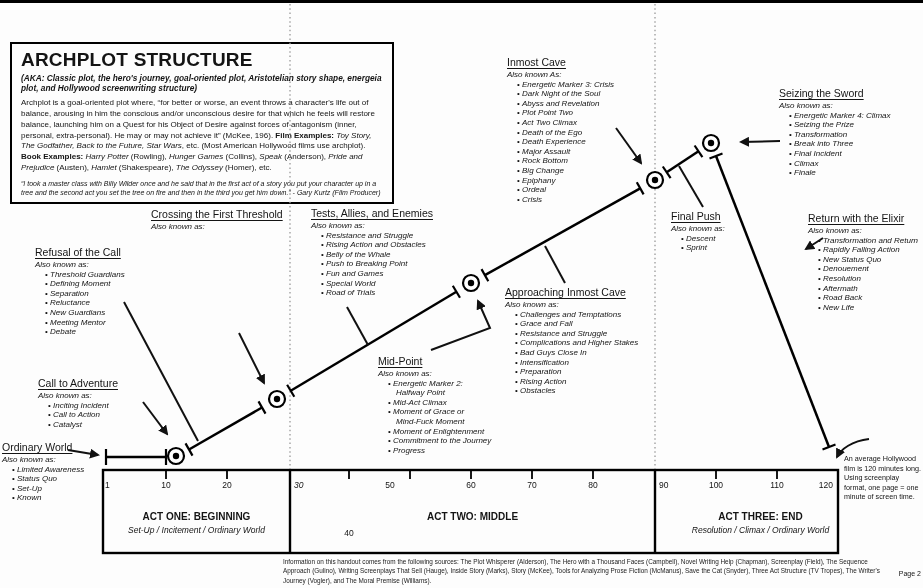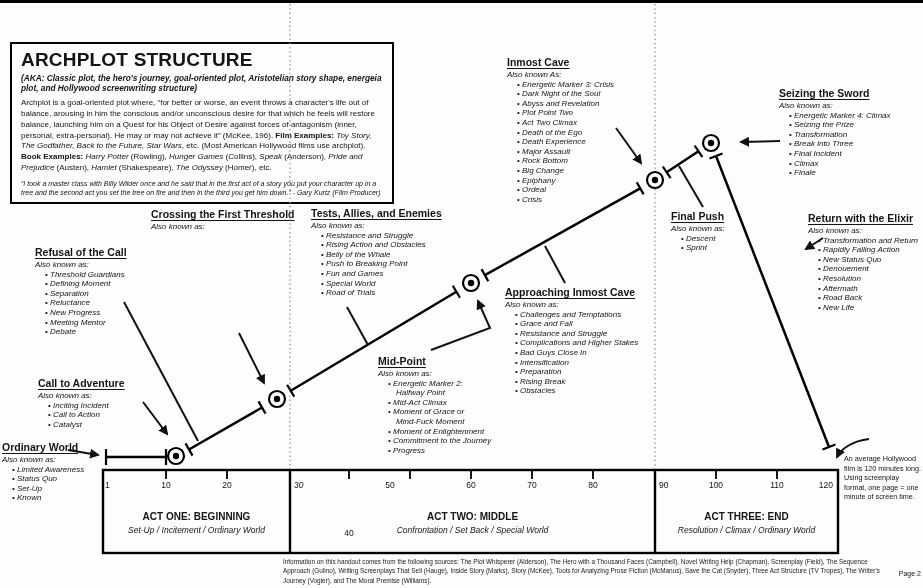--- a/index.html
+++ b/index.html
@@ -11,21 +11,21 @@
   .titlebox{position:absolute;left:10px;top:42px;width:362px;border:2.5px solid #000;
             padding:5px 9px 4px 9px;background:#fdfdfd;}
   .titlebox h1{margin:0 0 3px 0;font-size:19px;font-weight:bold;letter-spacing:.2px;}
   .titlebox .akaline{font-style:italic;font-weight:bold;font-size:8.3px;line-height:9.6px;margin-bottom:5px;}
   .titlebox .bodytext{font-size:8px;line-height:10.8px;margin-bottom:5px;}
   .titlebox .quote{font-style:italic;font-size:7px;line-height:9.4px;}
   .seg-n{font-style:normal}.seg-b{font-weight:bold}.seg-i{font-style:italic}
 
   
   .section{position:absolute;}
-  .section h2{margin:0 0 2px 0;font-size:10.5px;font-weight:bold;
+  .section h2{margin:0 0 2px 0;font-size:10.5px;font-weight:normal;
               text-decoration:underline;text-underline-offset:2px;}
   .section .aka-label{font-style:italic;font-size:8px;line-height:9.6px;}
   .section ul{margin:0;padding:0 0 0 10px;list-style:none;}
   .section li{font-style:italic;font-size:8px;line-height:9.6px;padding-left:8px;
               text-indent:-8px;white-space:pre-line;}
   .section li::before{content:"•  ";font-style:normal;}
 
   .sec-ow{left:2px;top:441px;width:108px;}
   .sec-call{left:38px;top:377px;width:115px;}
   .sec-refusal{left:35px;top:246px;width:130px;}
@@ -47,21 +47,21 @@
   .tl-70{left:521px;}.tl-80{left:582px;}
   .tl-90{left:659px;text-align:left;}
   .tl-100{left:705px;}.tl-110{left:766px;}
   .tl-120{left:807px;width:26px;text-align:right;}
 
   .act{position:absolute;top:510px;text-align:center;}
   .act .nm{font-size:10px;font-weight:bold;line-height:14px;}
   .act .sb{font-size:8.5px;font-style:italic;line-height:12px;}
   .act1{left:104px;width:185px;}
   .act2{left:291px;width:363px;text-align:center;}
-  .act3{left:656px;width:181px;}
+  .act3{left:670px;width:181px;}
 
   .note{position:absolute;left:844px;top:454px;width:78px;font-size:7.2px;line-height:9.6px;}
   .footer{position:absolute;left:283px;top:557px;width:612px;font-size:6.4px;line-height:9.4px;color:#1b1b1b;}
   .pagenum{position:absolute;right:2px;top:570px;font-size:7px;}
 
   svg.overlay{position:absolute;left:0;top:0;z-index:5;pointer-events:none;}
 </style>
 </head>
 <body>
 
@@ -97,21 +97,21 @@
   </div>
 
   <div class="section sec-refusal">
     <h2>Refusal of the Call</h2>
     <div class="aka-label">Also known as:</div>
     <ul>
         <li>Threshold Guardians</li>
         <li>Defining Moment</li>
         <li>Separation</li>
         <li>Reluctance</li>
-        <li>New Progress</li>
+        <li>New Guardians</li>
         <li>Meeting Mentor</li>
         <li>Debate</li>
       </ul>
   </div>
 
   <div class="section sec-crossing">
     <h2>Crossing the First Threshold</h2>
     <div class="aka-label">Also known as:</div>
   </div>
 
@@ -148,21 +148,21 @@
     <h2>Approaching Inmost Cave</h2>
     <div class="aka-label">Also known as:</div>
     <ul>
         <li>Challenges and Temptations</li>
         <li>Grace and Fall</li>
         <li>Resistance and Struggle</li>
         <li>Complications and Higher Stakes</li>
         <li>Bad Guys Close In</li>
         <li>Intensification</li>
         <li>Preparation</li>
-        <li>Rising Break</li>
+        <li>Rising Action</li>
         <li>Obstacles</li>
       </ul>
   </div>
 
   <div class="section sec-inmost">
     <h2>Inmost Cave</h2>
     <div class="aka-label">Also known As:</div>
     <ul>
         <li>Energetic Marker 3: Crisis</li>
         <li>Dark Night of the Soul</li>
@@ -231,21 +231,20 @@
   <div class="tick-label tl-100">100</div>
   <div class="tick-label tl-110">110</div>
   <div class="tick-label tl-120">120</div>
 
   <div class="act act1">
     <div class="nm">ACT ONE: BEGINNING</div>
     <div class="sb">Set-Up / Incitement / Ordinary World</div>
   </div>
   <div class="act act2">
     <div class="nm">ACT TWO: MIDDLE</div>
-    <div class="sb">Confrontation / Set Back / Special World</div>
   </div>
   <div class="act act3">
     <div class="nm">ACT THREE: END</div>
     <div class="sb">Resolution / Climax / Ordinary World</div>
   </div>
 
   <div class="note">An average Hollywood film is 120 minutes long. Using screenplay format, one page = one minute of screen time.</div>
   <div class="footer">Information on this handout comes from the following sources: The Plot Whisperer (Alderson), The Hero with a Thousand Faces (Campbell), Novel Writing Help (Chapman), Screenplay (Field), The Sequence Approach (Gulino), Writing Screenplays That Sell (Hauge), Inside Story (Marks), Story (McKee), Tools for Analyzing Prose Fiction (McManus), Save the Cat (Snyder), Three Act Structure (TV Tropes), The Writer's Journey (Vogler), and The Moral Premise (Williams).</div>
   <div class="pagenum">Page 2</div>
 

